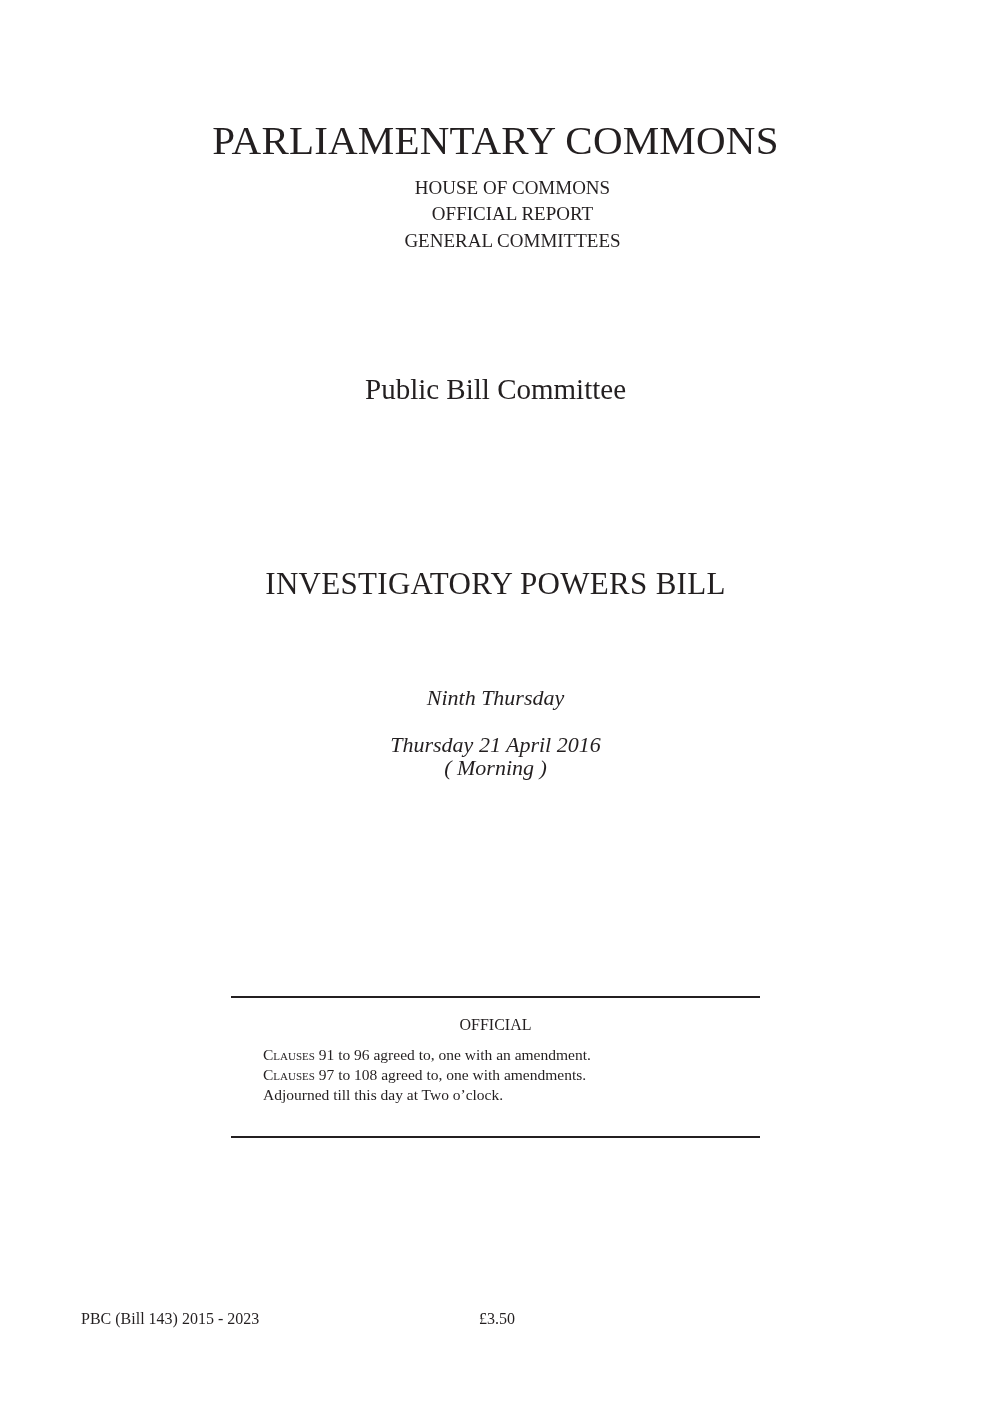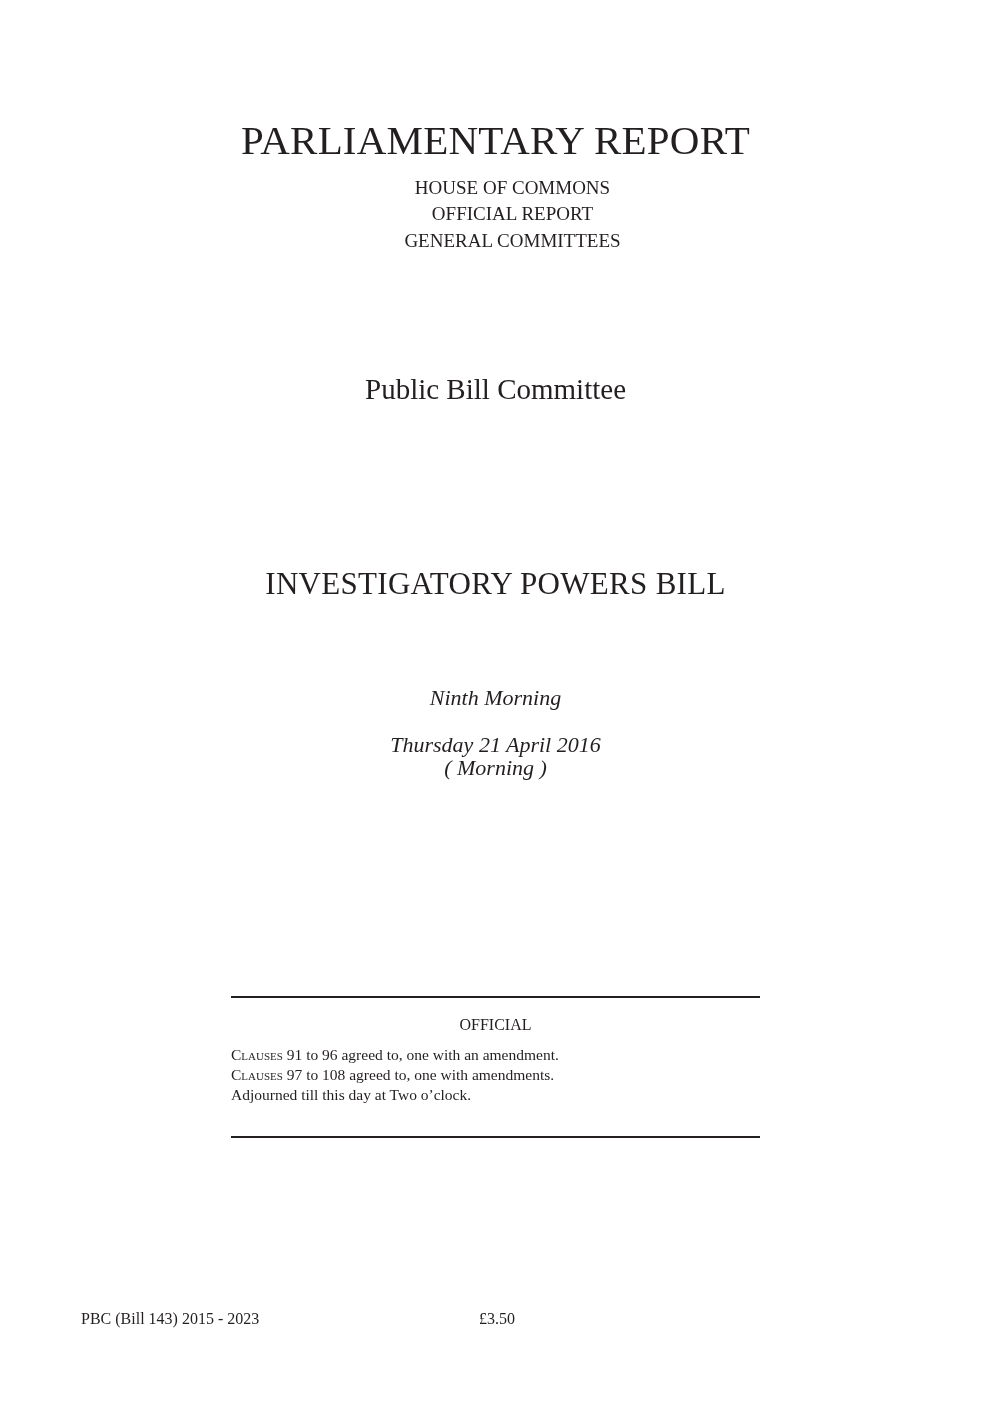--- a/index.html
+++ b/index.html
@@ -19,38 +19,38 @@
   .it { font-style: italic; font-size: 22px; line-height: 28px; }
   .sitting { top: 684px; }
   .date { top: 731px; }
   .session { top: 754px; }
   .rule { position: absolute; left: 231px; width: 529px; height: 0; border-top: 2px solid #231f20; }
   .rule-top { top: 996px; }
   .rule-bottom { top: 1136px; }
   .contents-head { position: absolute; top: 1015px; left: 231px; width: 529px; text-align: center; font-size: 16px; line-height: 20px; }
   .contents-list { position: absolute; top: 1045px; left: 231px; width: 529px; font-size: 15.5px; line-height: 20px; margin: 0; padding: 0; list-style: none; }
   .contents-list li { margin: 0; padding: 0; white-space: nowrap; }
-  .sc { font-variant: small-caps; }
+  .sc { font-variant: small-caps; margin-left: 32px; }
   .footer-left { position: absolute; top: 1309px; left: 81px; font-size: 16px; line-height: 20px; }
   .footer-right { position: absolute; top: 1309px; left: 479px; font-size: 16px; line-height: 20px; text-align: center; }
 </style>
 </head>
 <body>
 
 <div>
-  <div class="abs main-title">PARLIAMENTARY REPORT</div>
+  <div class="abs main-title">PARLIAMENTARY COMMONS</div>
   <div class="abs sub sub1">HOUSE OF COMMONS</div>
   <div class="abs sub sub2">OFFICIAL REPORT</div>
   <div class="abs sub sub3">GENERAL COMMITTEES</div>
 
   <div class="abs committee">Public Bill Committee</div>
 
   <div class="abs bill">INVESTIGATORY POWERS BILL</div>
 
-  <div class="abs it sitting">Ninth Morning</div>
+  <div class="abs it sitting">Ninth Thursday</div>
   <div class="abs it date">Thursday 21  April 2016</div>
   <div class="abs it session">( Morning )</div>
 
   <div class="rule rule-top"></div>
   <div class="contents-head">OFFICIAL</div>
   <ul class="contents-list">
     <li><span class="sc">Clauses</span><span> 91 to 96 agreed to, one with an amendment.</span></li>
     <li><span class="sc">Clauses</span><span> 97 to 108 agreed to, one with amendments.</span></li>
     <li><span class="sc"></span><span>Adjourned till this day at Two o’clock.</span></li>
   </ul>

